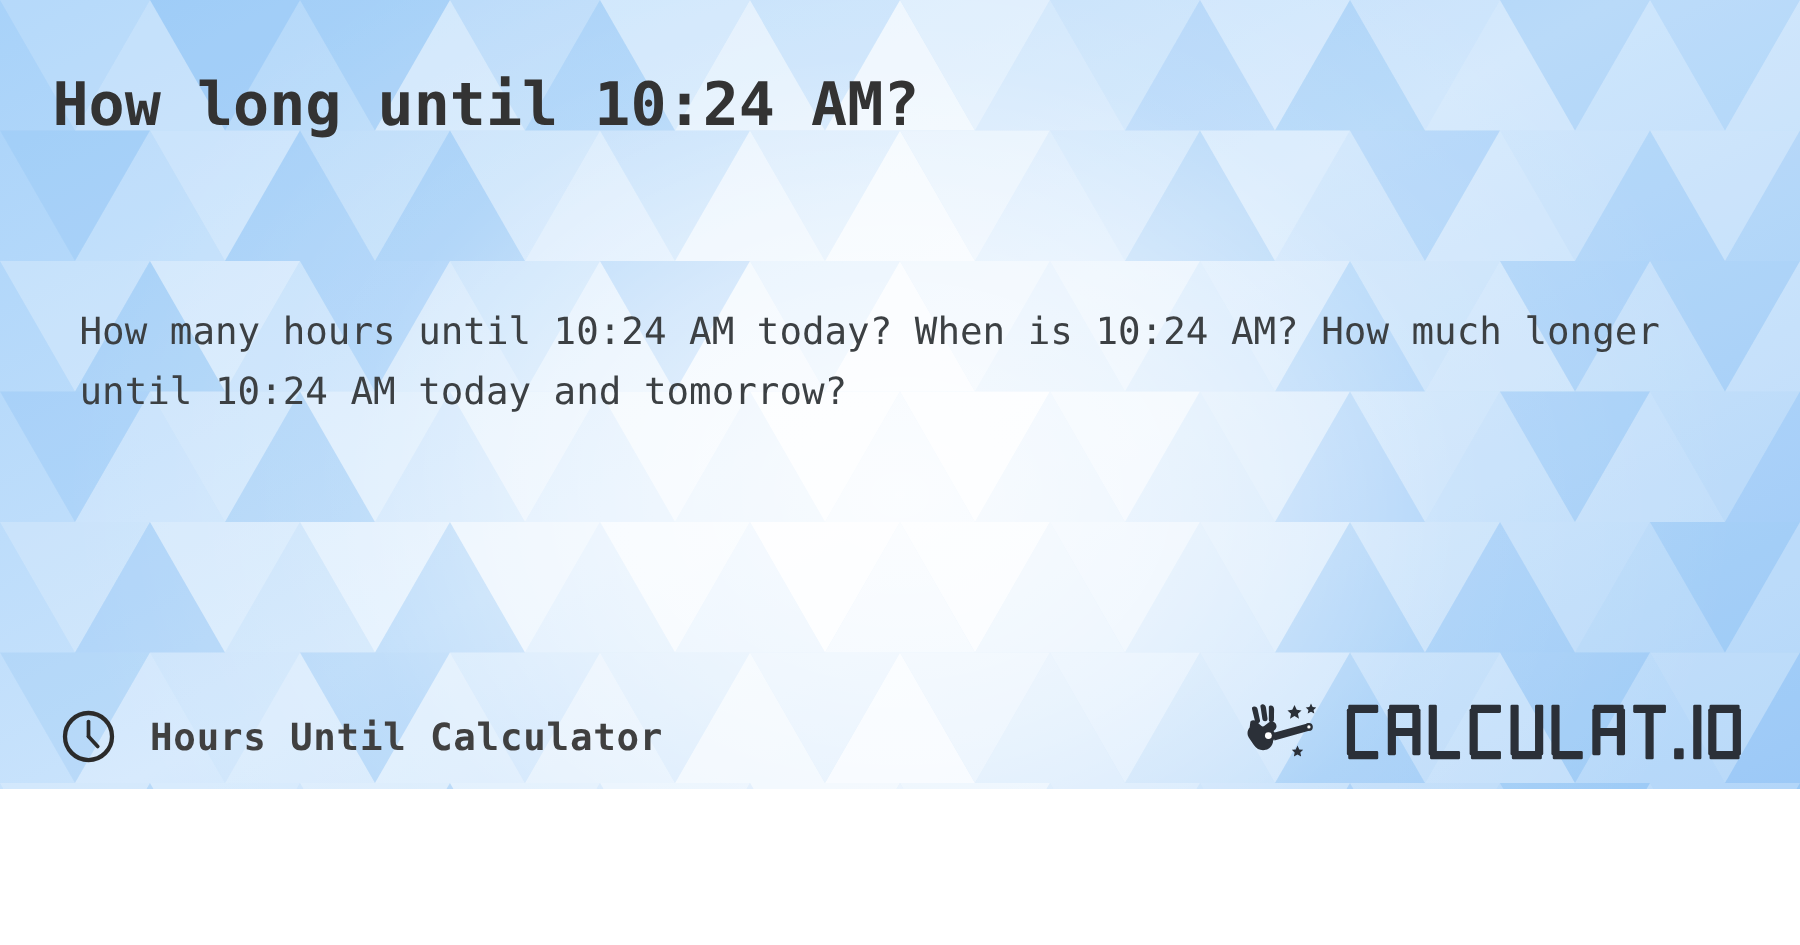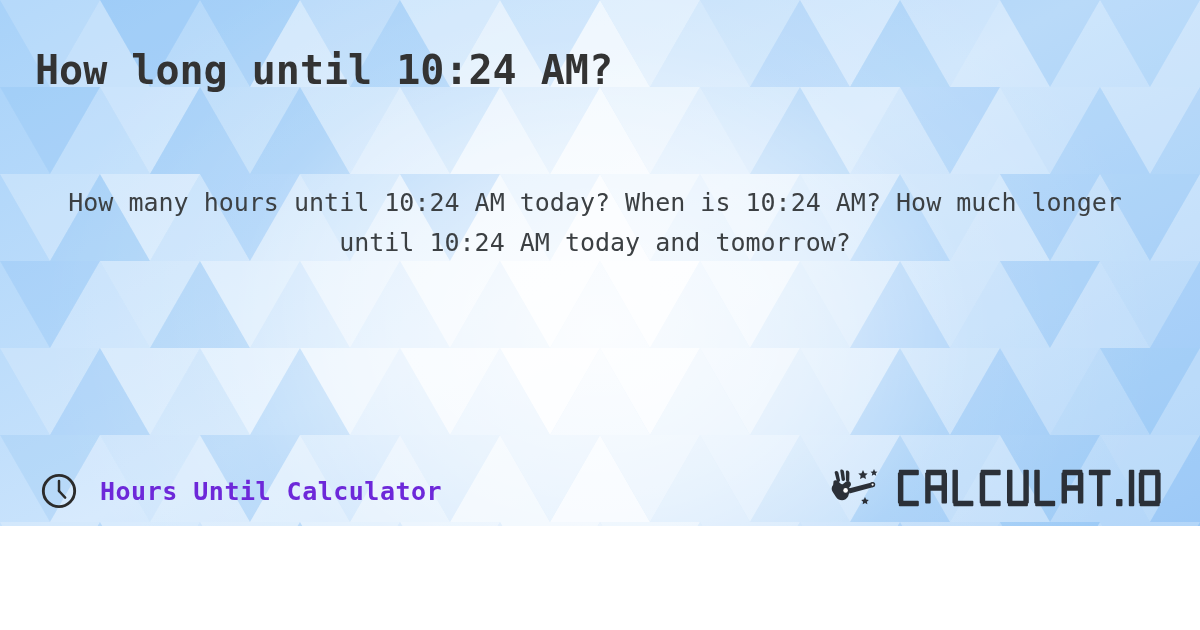--- a/index.html
+++ b/index.html
@@ -60,26 +60,25 @@
     color: #333333;
     letter-spacing: 0px;
     white-space: nowrap;
   }
 
   #description {
     position: absolute;
     left: 35px;
     top: 183px;
     width: 1120px;
-    margin: 0;
+    margin: 18px;
     font-size: 25px;
     line-height: 40px;
     font-weight: normal;
     color: #3c4043;
-    text-align: center;
   }
 
   
   #footer {
     position: absolute;
     left: 0;
     right: 0;
     bottom: 0;
     height: 96px;
   }
@@ -96,21 +95,21 @@
   #clock-icon {
     display: block;
     width: 38px;
     height: 38px;
     flex: none;
   }
 
   #footer-label {
     font-size: 25px;
     font-weight: bold;
-    color: #6d28d9;
+    color: #404040;
     letter-spacing: 0.5px;
     white-space: nowrap;
   }
 
   #footer-logo {
     position: absolute;
     right: 34px;
     bottom: 18px;
     display: flex;
     align-items: center;

